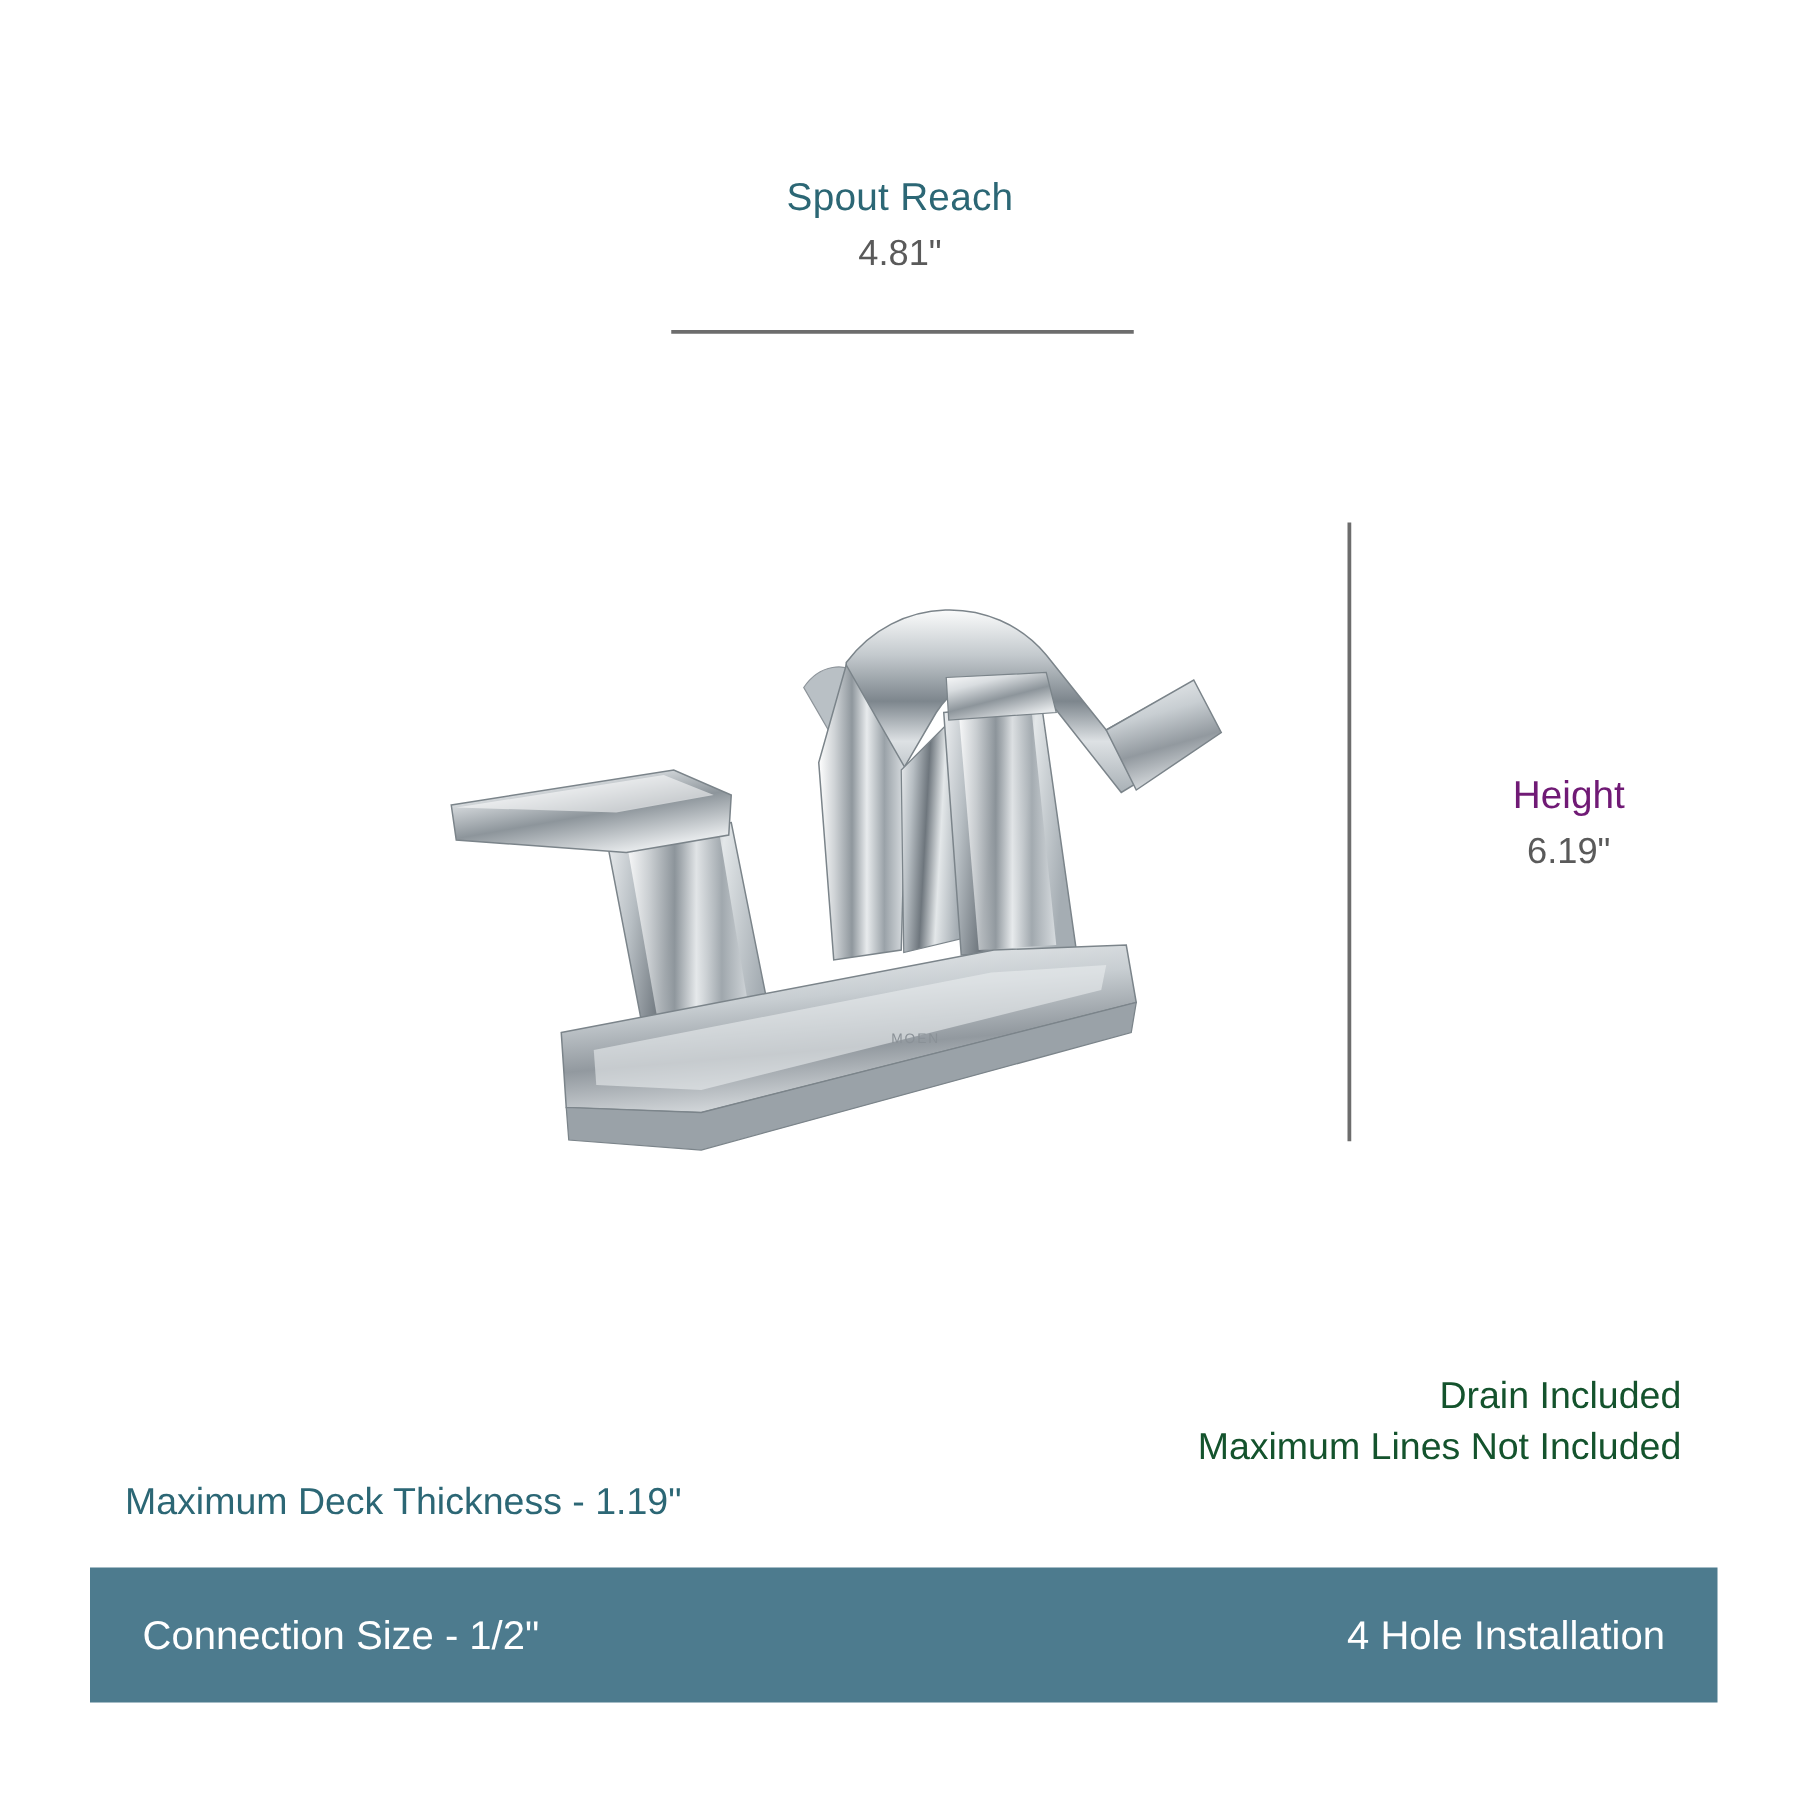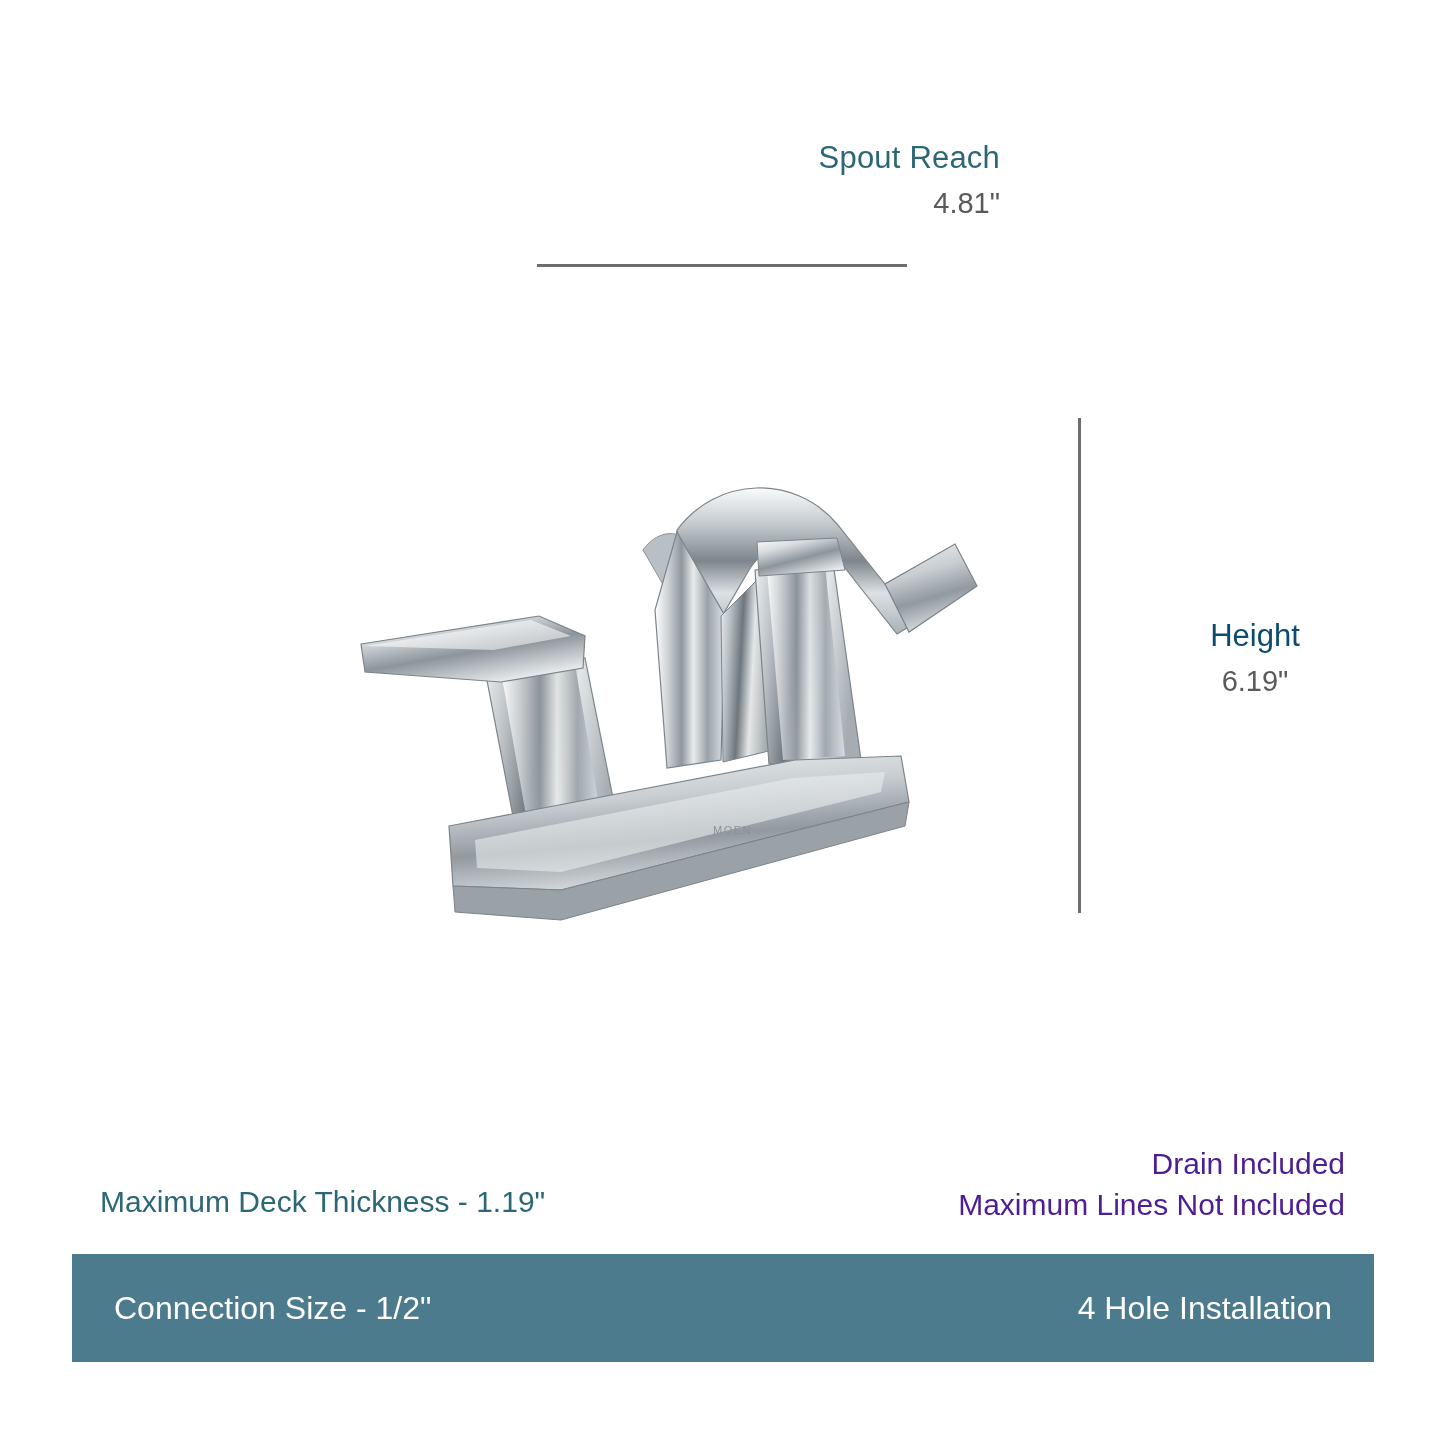--- a/index.html
+++ b/index.html
@@ -17,21 +17,21 @@
     background: #ffffff;
     overflow: hidden;
   }
 
   
   #spout-callout {
     position: absolute;
     left: 440px;
     top: 140px;
     width: 560px;
-    text-align: right;
+    text-align: center;
   }
   #spout-callout .dim-label {
     font-size: 31px;
     color: #2c6775;
     letter-spacing: 0.2px;
   }
   #spout-callout .dim-value {
     font-size: 29px;
     color: #5a5a5a;
     margin-top: 11px;
@@ -56,21 +56,21 @@
   }
   #height-callout {
     position: absolute;
     left: 1110px;
     top: 618px;
     width: 290px;
     text-align: center;
   }
   #height-callout .dim-label {
     font-size: 31px;
-    color: #0c4a6e;
+    color: #701a75;
   }
   #height-callout .dim-value {
     font-size: 29px;
     color: #5a5a5a;
     margin-top: 11px;
   }
 
   
   #product-area {
     position: absolute;
@@ -85,24 +85,24 @@
   #deck-note {
     position: absolute;
     left: 100px;
     top: 1185px;
     font-size: 30px;
     color: #2c6775;
   }
   #inclusion-notes {
     position: absolute;
     right: 100px;
-    top: 1143px;
+    top: 1096px;
     text-align: right;
     font-size: 30px;
-    color: #4c1d95;
+    color: #14532d;
     line-height: 1.38;
   }
 
   
   #bottom-bar {
     position: absolute;
     left: 72px;
     top: 1254px;
     width: 1302px;
     height: 108px;

